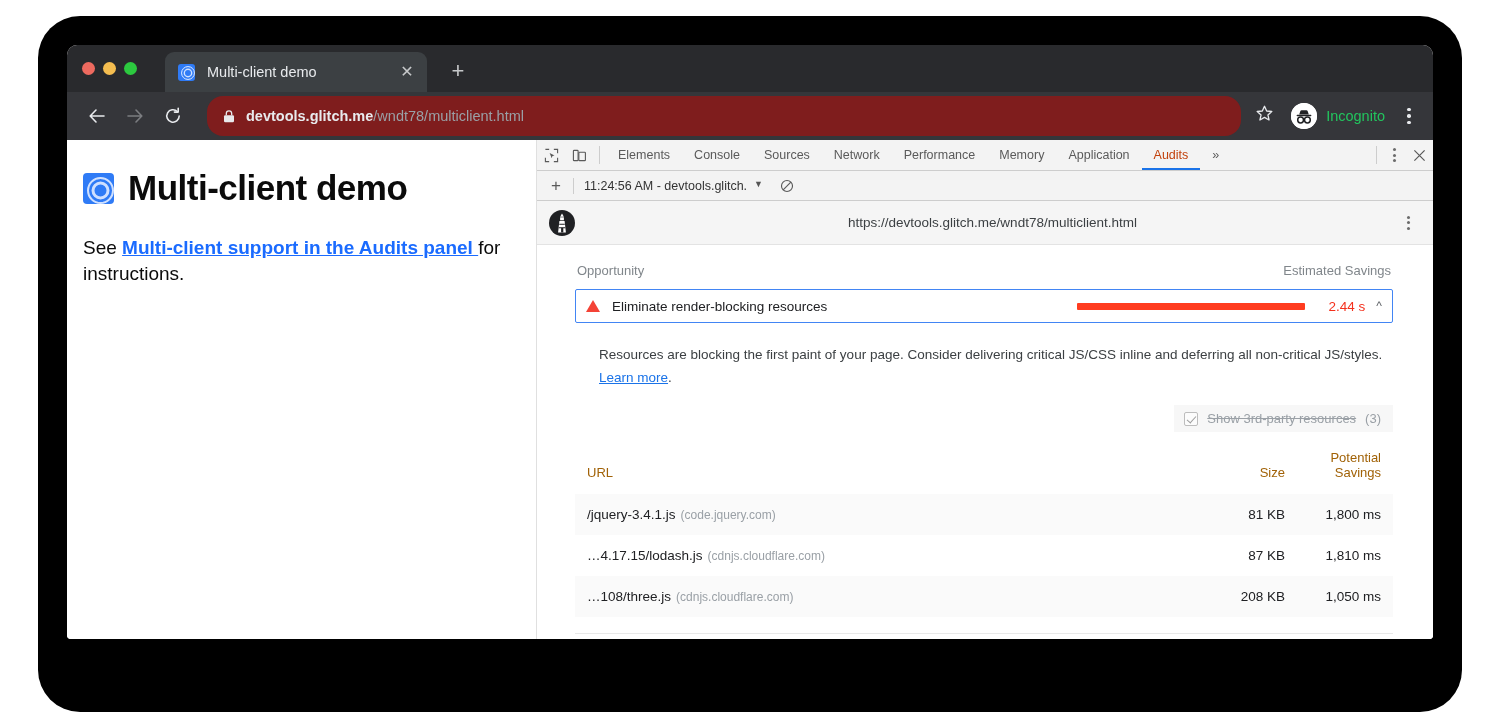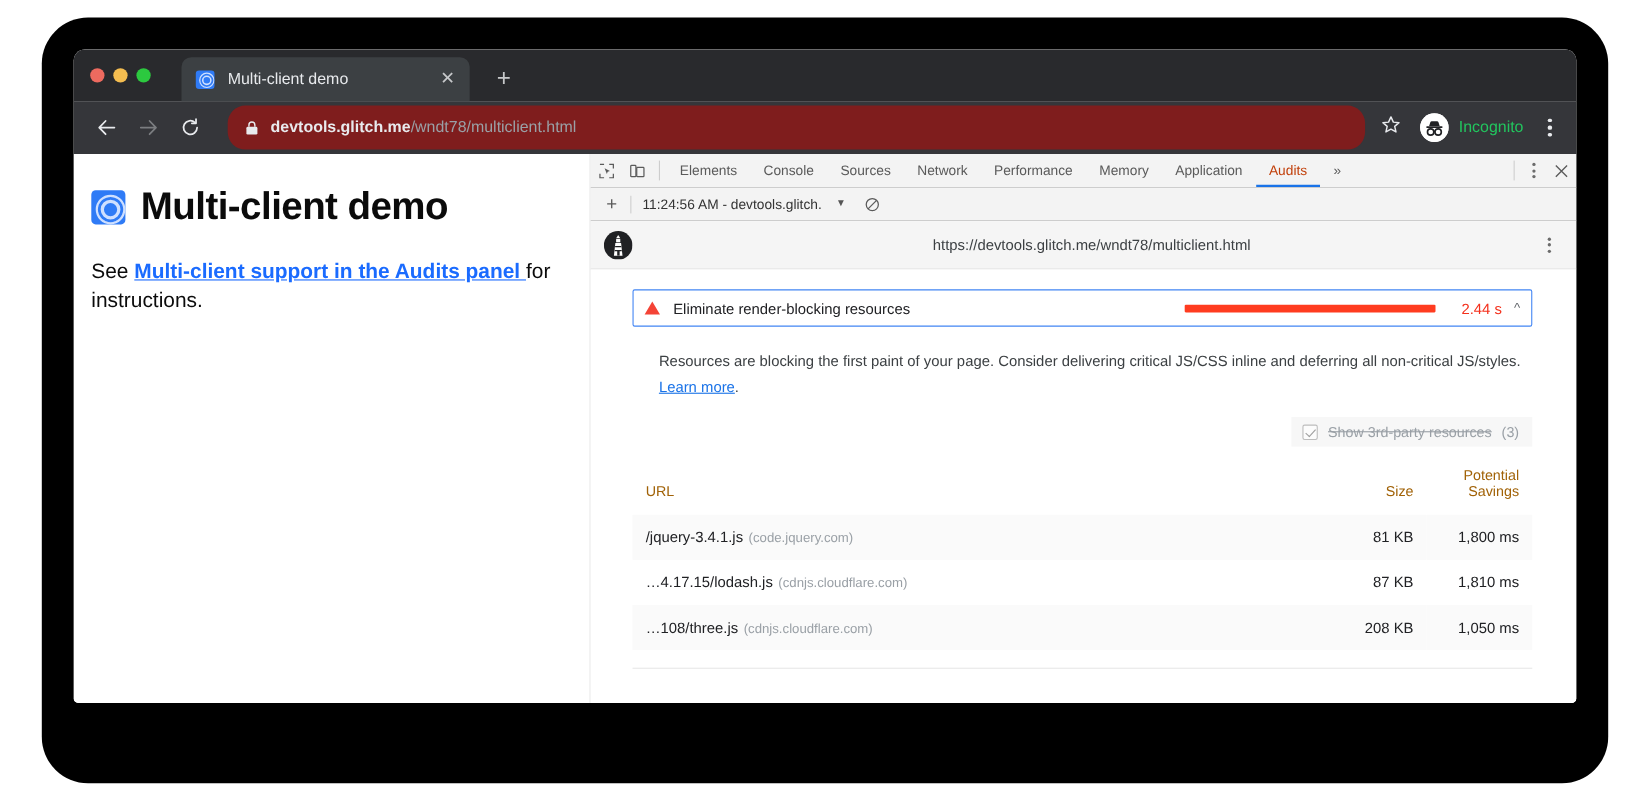--- a/index.html
+++ b/index.html
@@ -234,21 +234,21 @@
     border-bottom: 1px solid #cdcdcd;
     display: flex;
     align-items: center;
     padding-left: 8px;
     gap: 6px;
     flex: none;
   }
   .plus { width: 22px; text-align: center; font-size: 17px; color: #5a5a5a; font-weight: 300; }
   .vsep { width: 1px; height: 16px; background: #cdcdcd; }
   .report-select {
-    display: flex; align-items: flex-start; gap: 13px;
+    display: flex; align-items: flex-start; gap: 7px;
     font-size: 12.5px; color: #333;
     padding: 0 4px;
   }
   .caret { font-size: 9px; color: #555; }
 
   
   .audit-head {
     height: 44px;
     background: #f5f5f5;
     border-bottom: 1px solid #e3e3e3;
@@ -511,20 +511,24 @@
         <span class="audit-url">https://devtools.glitch.me/wndt78/multiclient.html</span>
         <div class="kebab-lite">
             <i></i>
             <i></i>
             <i></i>
           </div>
       </div>
 
       <div class="audit-body">
 
+        <div class="col-head">
+          <span>Opportunity</span>
+          <span>Estimated Savings</span>
+        </div>
 
         <div class="opp">
           <span class="warn-tri"></span>
           <span class="opp-title">Eliminate render-blocking resources</span>
           <span class="opp-bar"></span>
           <span class="opp-val">2.44 s</span>
           <span class="opp-chev">^</span>
         </div>
 
         <p class="opp-desc"><span>Resources are blocking the first paint of your page. Consider delivering critical JS/CSS inline and deferring all non-critical JS/styles. </span><a href="#">Learn more</a><span>.</span></p>

